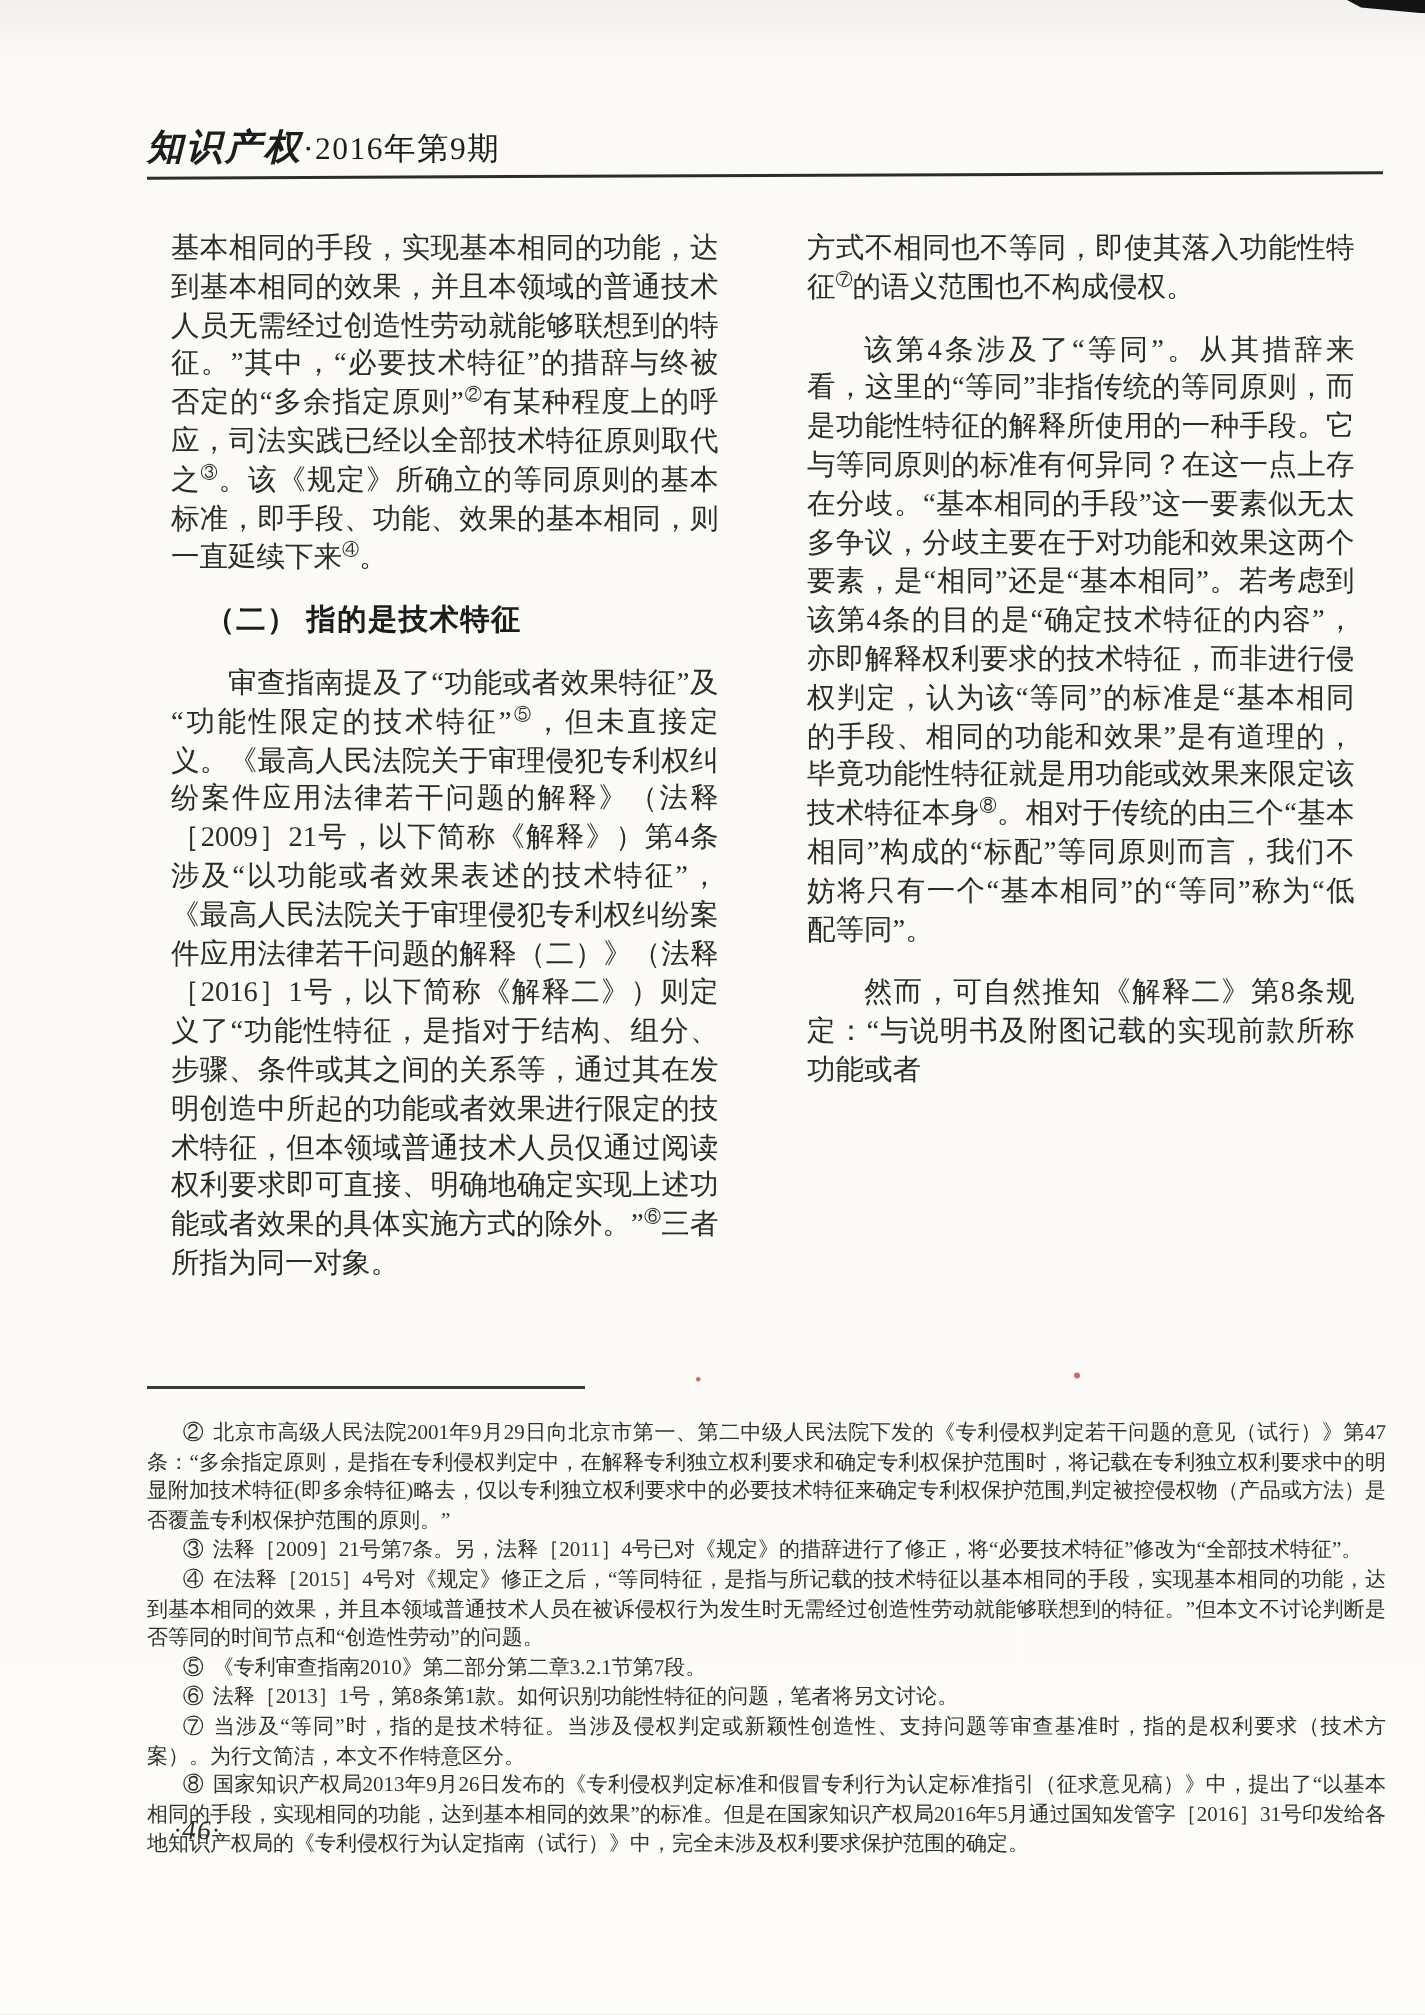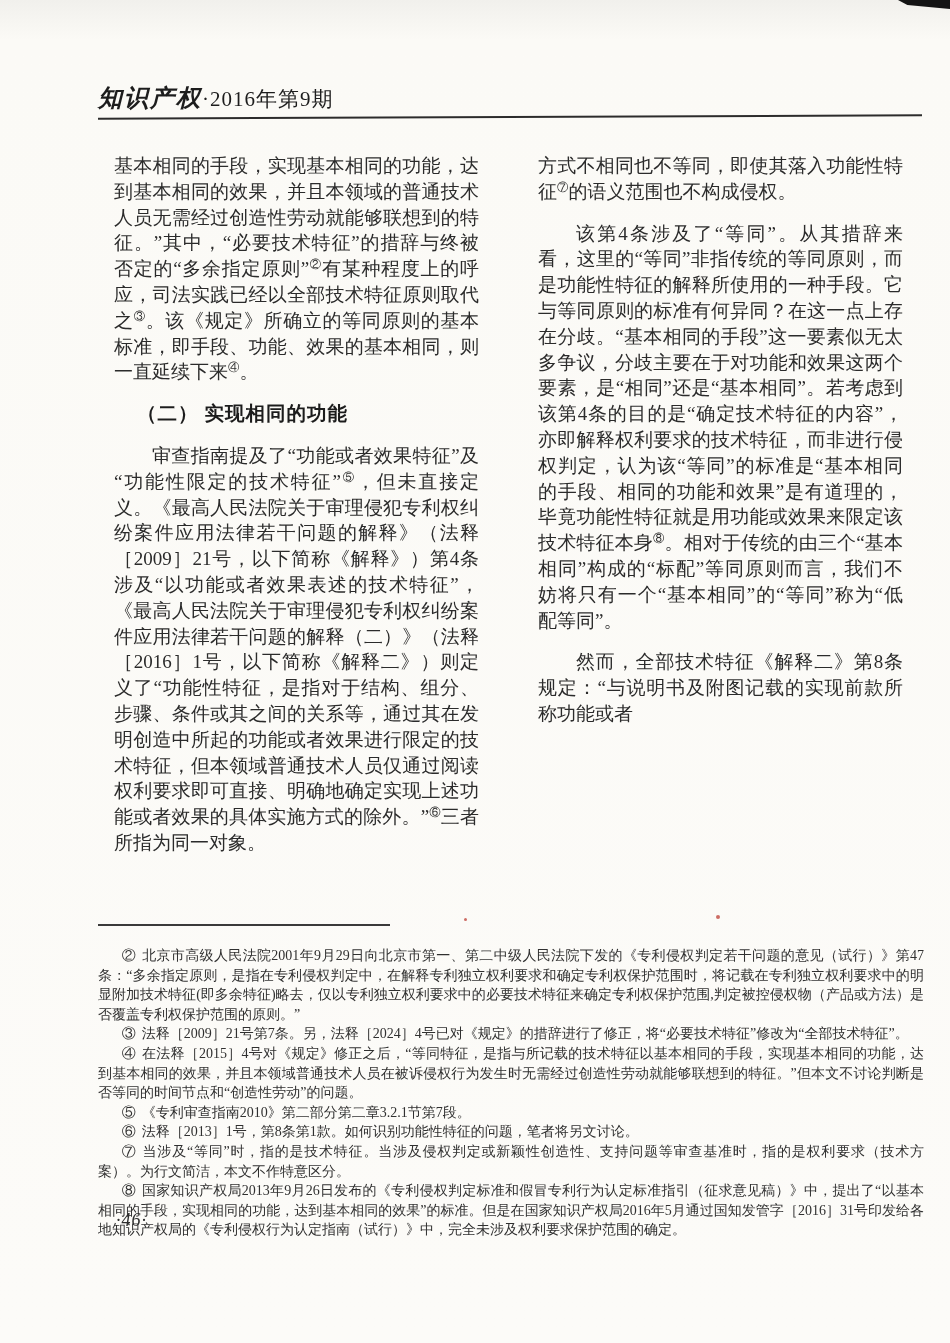--- a/index.html
+++ b/index.html
@@ -82,35 +82,35 @@
 
   <div class="corner-mark"></div>
 
   <div class="running-head">
     <span class="journal-title">知识产权</span><span class="issue-info">·2016年第9期</span>
   </div>
   <div class="head-rule"></div>
 
   <div class="col col-left">
     <p class="no-indent">基本相同的手段，实现基本相同的功能，达到基本相同的效果，并且本领域的普通技术人员无需经过创造性劳动就能够联想到的特征。”其中，“必要技术特征”的措辞与终被否定的“多余指定原则”<sup>②</sup>有某种程度上的呼应，司法实践已经以全部技术特征原则取代之<sup>③</sup>。该《规定》所确立的等同原则的基本标准，即手段、功能、效果的基本相同，则一直延续下来<sup>④</sup>。</p>
-    <h2>（二） 实现相同的功能</h2>
+    <h2>（二） 指的是技术特征</h2>
     <p>审查指南提及了“功能或者效果特征”及“功能性限定的技术特征”<sup>⑤</sup>，但未直接定义。《最高人民法院关于审理侵犯专利权纠纷案件应用法律若干问题的解释》（法释［2009］21号，以下简称《解释》）第4条涉及“以功能或者效果表述的技术特征”，《最高人民法院关于审理侵犯专利权纠纷案件应用法律若干问题的解释（二）》（法释［2016］1号，以下简称《解释二》）则定义了“功能性特征，是指对于结构、组分、步骤、条件或其之间的关系等，通过其在发明创造中所起的功能或者效果进行限定的技术特征，但本领域普通技术人员仅通过阅读权利要求即可直接、明确地确定实现上述功能或者效果的具体实施方式的除外。”<sup>⑥</sup>三者所指为同一对象。</p>
   </div>
 
   <div class="col col-right">
     <p class="no-indent">方式不相同也不等同，即使其落入功能性特征<sup>⑦</sup>的语义范围也不构成侵权。</p>
     <p>该第4条涉及了“等同”。从其措辞来看，这里的“等同”非指传统的等同原则，而是功能性特征的解释所使用的一种手段。它与等同原则的标准有何异同？在这一点上存在分歧。“基本相同的手段”这一要素似无太多争议，分歧主要在于对功能和效果这两个要素，是“相同”还是“基本相同”。若考虑到该第4条的目的是“确定技术特征的内容”，亦即解释权利要求的技术特征，而非进行侵权判定，认为该“等同”的标准是“基本相同的手段、相同的功能和效果”是有道理的，毕竟功能性特征就是用功能或效果来限定该技术特征本身<sup>⑧</sup>。相对于传统的由三个“基本相同”构成的“标配”等同原则而言，我们不妨将只有一个“基本相同”的“等同”称为“低配等同”。</p>
-    <p>然而，全部技术特征《解释二》第8条规定：“与说明书及附图记载的实现前款所称功能或者</p>
+    <p>然而，可自然推知《解释二》第8条规定：“与说明书及附图记载的实现前款所称功能或者</p>
   </div>
 
   <div class="footnote-rule"></div>
 
   <div class="footnotes">
     <p><span class="fn-marker">②</span><span>北京市高级人民法院2001年9月29日向北京市第一、第二中级人民法院下发的《专利侵权判定若干问题的意见（试行）》第47条：“多余指定原则，是指在专利侵权判定中，在解释专利独立权利要求和确定专利权保护范围时，将记载在专利独立权利要求中的明显附加技术特征(即多余特征)略去，仅以专利独立权利要求中的必要技术特征来确定专利权保护范围,判定被控侵权物（产品或方法）是否覆盖专利权保护范围的原则。”</span></p>
-    <p><span class="fn-marker">③</span><span>法释［2009］21号第7条。另，法释［2024］4号已对《规定》的措辞进行了修正，将“必要技术特征”修改为“全部技术特征”。</span></p>
+    <p><span class="fn-marker">③</span><span>法释［2009］21号第7条。另，法释［2011］4号已对《规定》的措辞进行了修正，将“必要技术特征”修改为“全部技术特征”。</span></p>
     <p><span class="fn-marker">④</span><span>在法释［2015］4号对《规定》修正之后，“等同特征，是指与所记载的技术特征以基本相同的手段，实现基本相同的功能，达到基本相同的效果，并且本领域普通技术人员在被诉侵权行为发生时无需经过创造性劳动就能够联想到的特征。”但本文不讨论判断是否等同的时间节点和“创造性劳动”的问题。</span></p>
     <p><span class="fn-marker">⑤</span><span>《专利审查指南2010》第二部分第二章3.2.1节第7段。</span></p>
     <p><span class="fn-marker">⑥</span><span>法释［2013］1号，第8条第1款。如何识别功能性特征的问题，笔者将另文讨论。</span></p>
     <p><span class="fn-marker">⑦</span><span>当涉及“等同”时，指的是技术特征。当涉及侵权判定或新颖性创造性、支持问题等审查基准时，指的是权利要求（技术方案）。为行文简洁，本文不作特意区分。</span></p>
     <p><span class="fn-marker">⑧</span><span>国家知识产权局2013年9月26日发布的《专利侵权判定标准和假冒专利行为认定标准指引（征求意见稿）》中，提出了“以基本相同的手段，实现相同的功能，达到基本相同的效果”的标准。但是在国家知识产权局2016年5月通过国知发管字［2016］31号印发给各地知识产权局的《专利侵权行为认定指南（试行）》中，完全未涉及权利要求保护范围的确定。</span></p>
   </div>
 
   <div class="speck" style="left:716px; top:915px;"></div>
   <div class="speck" style="left:464px; top:918px; width:3px; height:3px;"></div>
 

